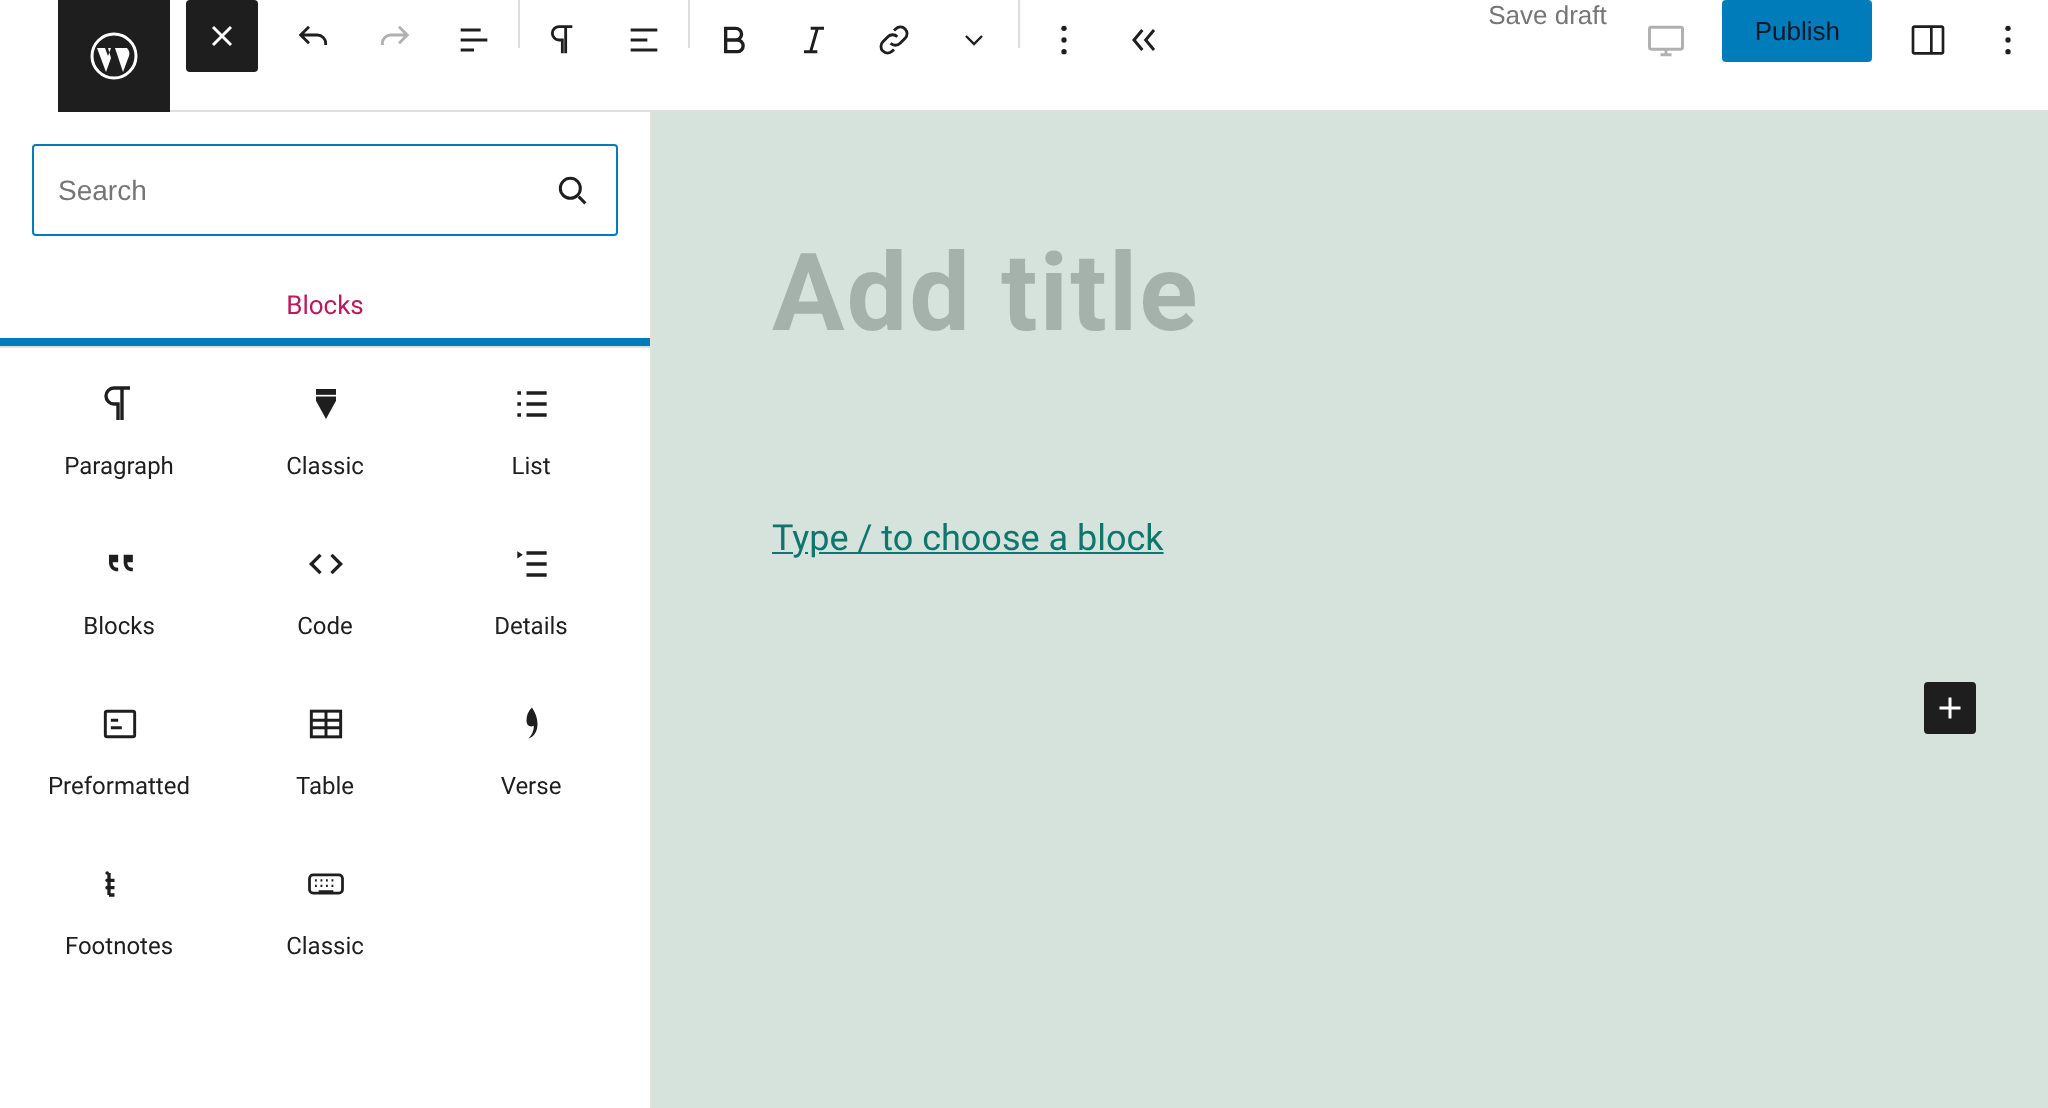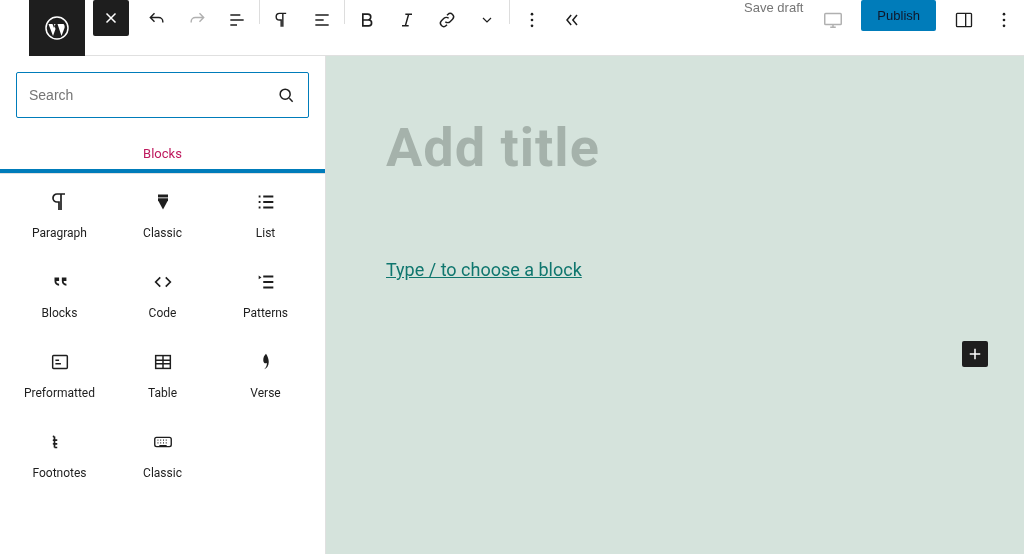--- a/index.html
+++ b/index.html
@@ -206,21 +206,21 @@
             </span>
           <span class="bi-label">Code</span>
         </div>
         <div class="block-item">
           <span class="bi-icon">
               <svg width="22" height="22" viewBox="0 0 24 24">
                 <path d="M9 6h11M9 12h11M9 18h11" stroke="#1e1e1e" stroke-width="2"></path>
                 <path d="M4 5l3 2-3 2z" fill="#1e1e1e"></path>
               </svg>
             </span>
-          <span class="bi-label">Patterns</span>
+          <span class="bi-label">Details</span>
         </div>
         <div class="block-item">
           <span class="bi-icon">
               <svg width="22" height="22" viewBox="0 0 24 24">
                 <rect x="4" y="5" width="16" height="14" rx="1" stroke="#1e1e1e" stroke-width="1.6" fill="none"></rect>
                 <path d="M7 10h4M7 14h6" stroke="#1e1e1e" stroke-width="1.6"></path>
               </svg>
             </span>
           <span class="bi-label">Preformatted</span>
         </div>

